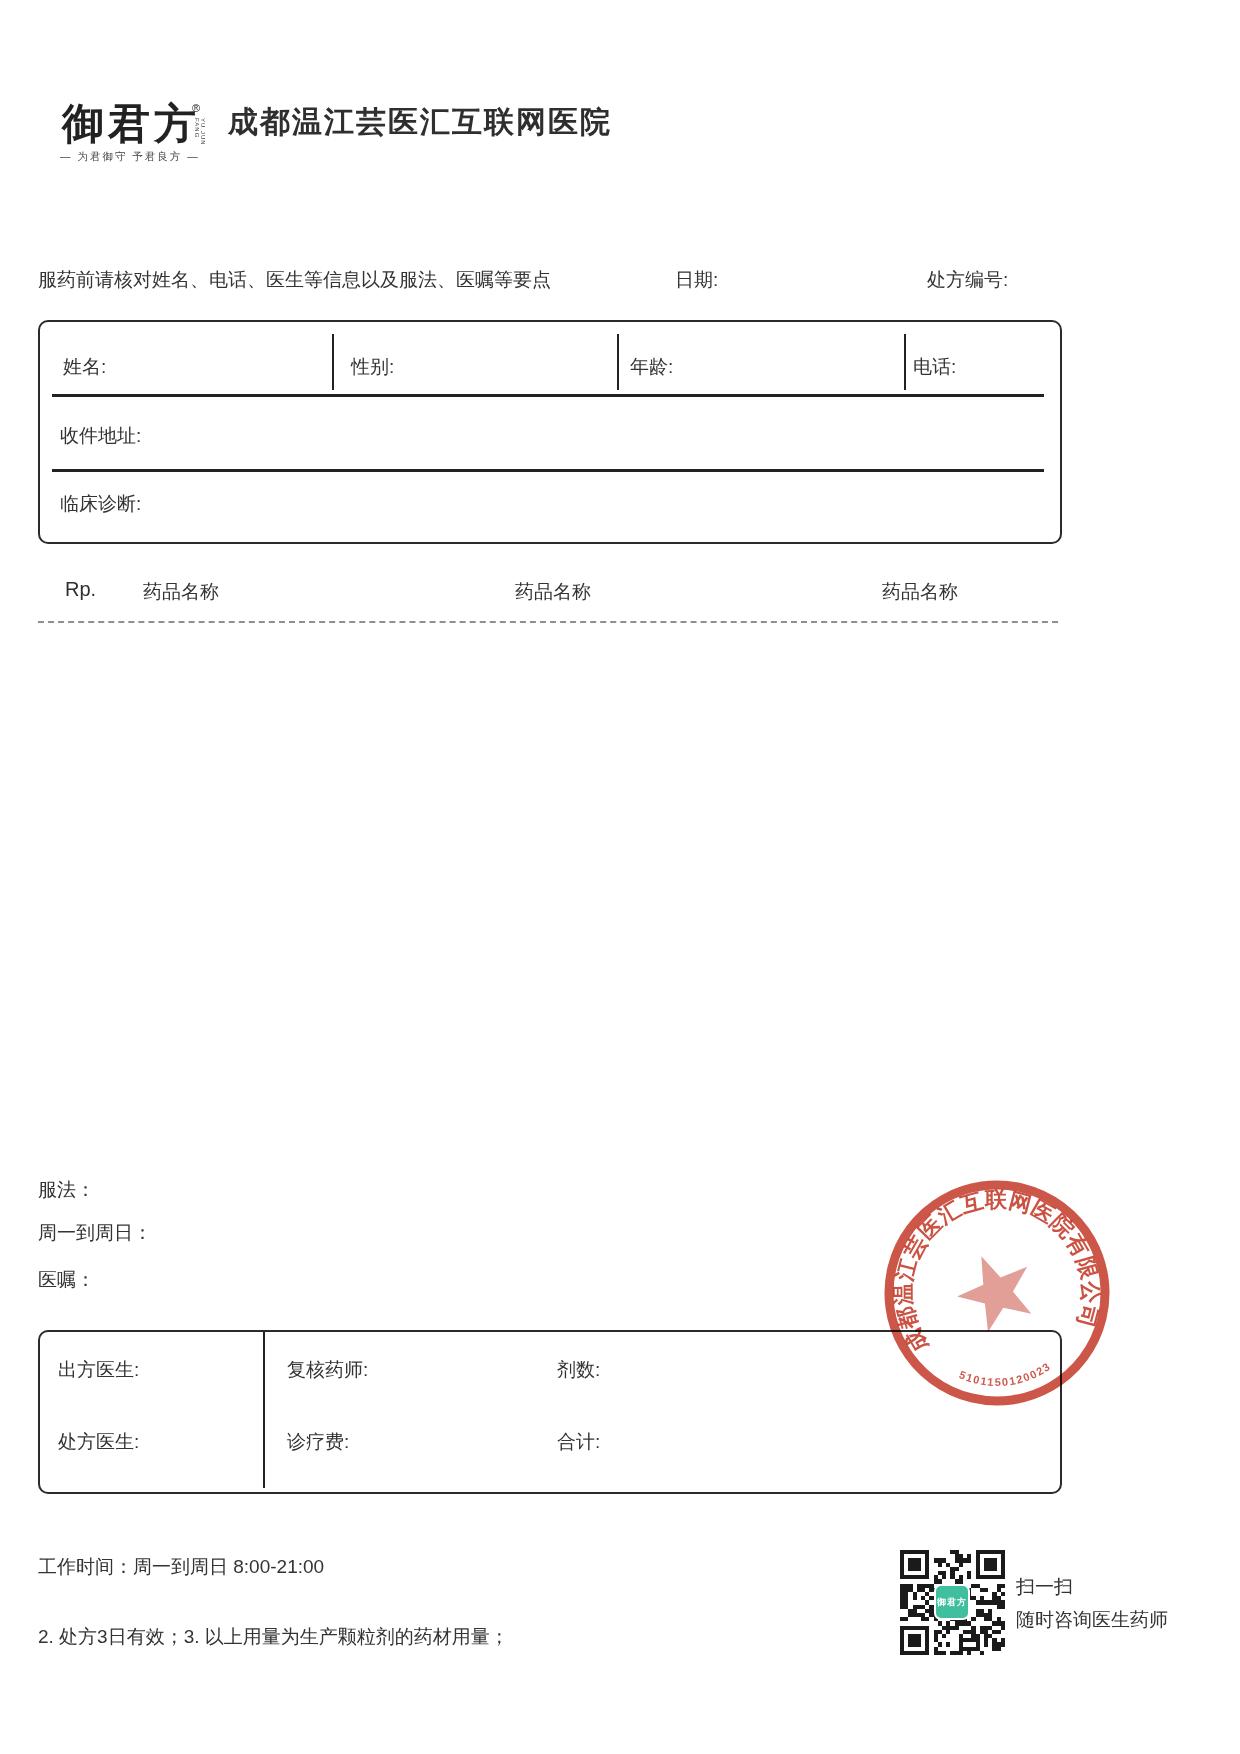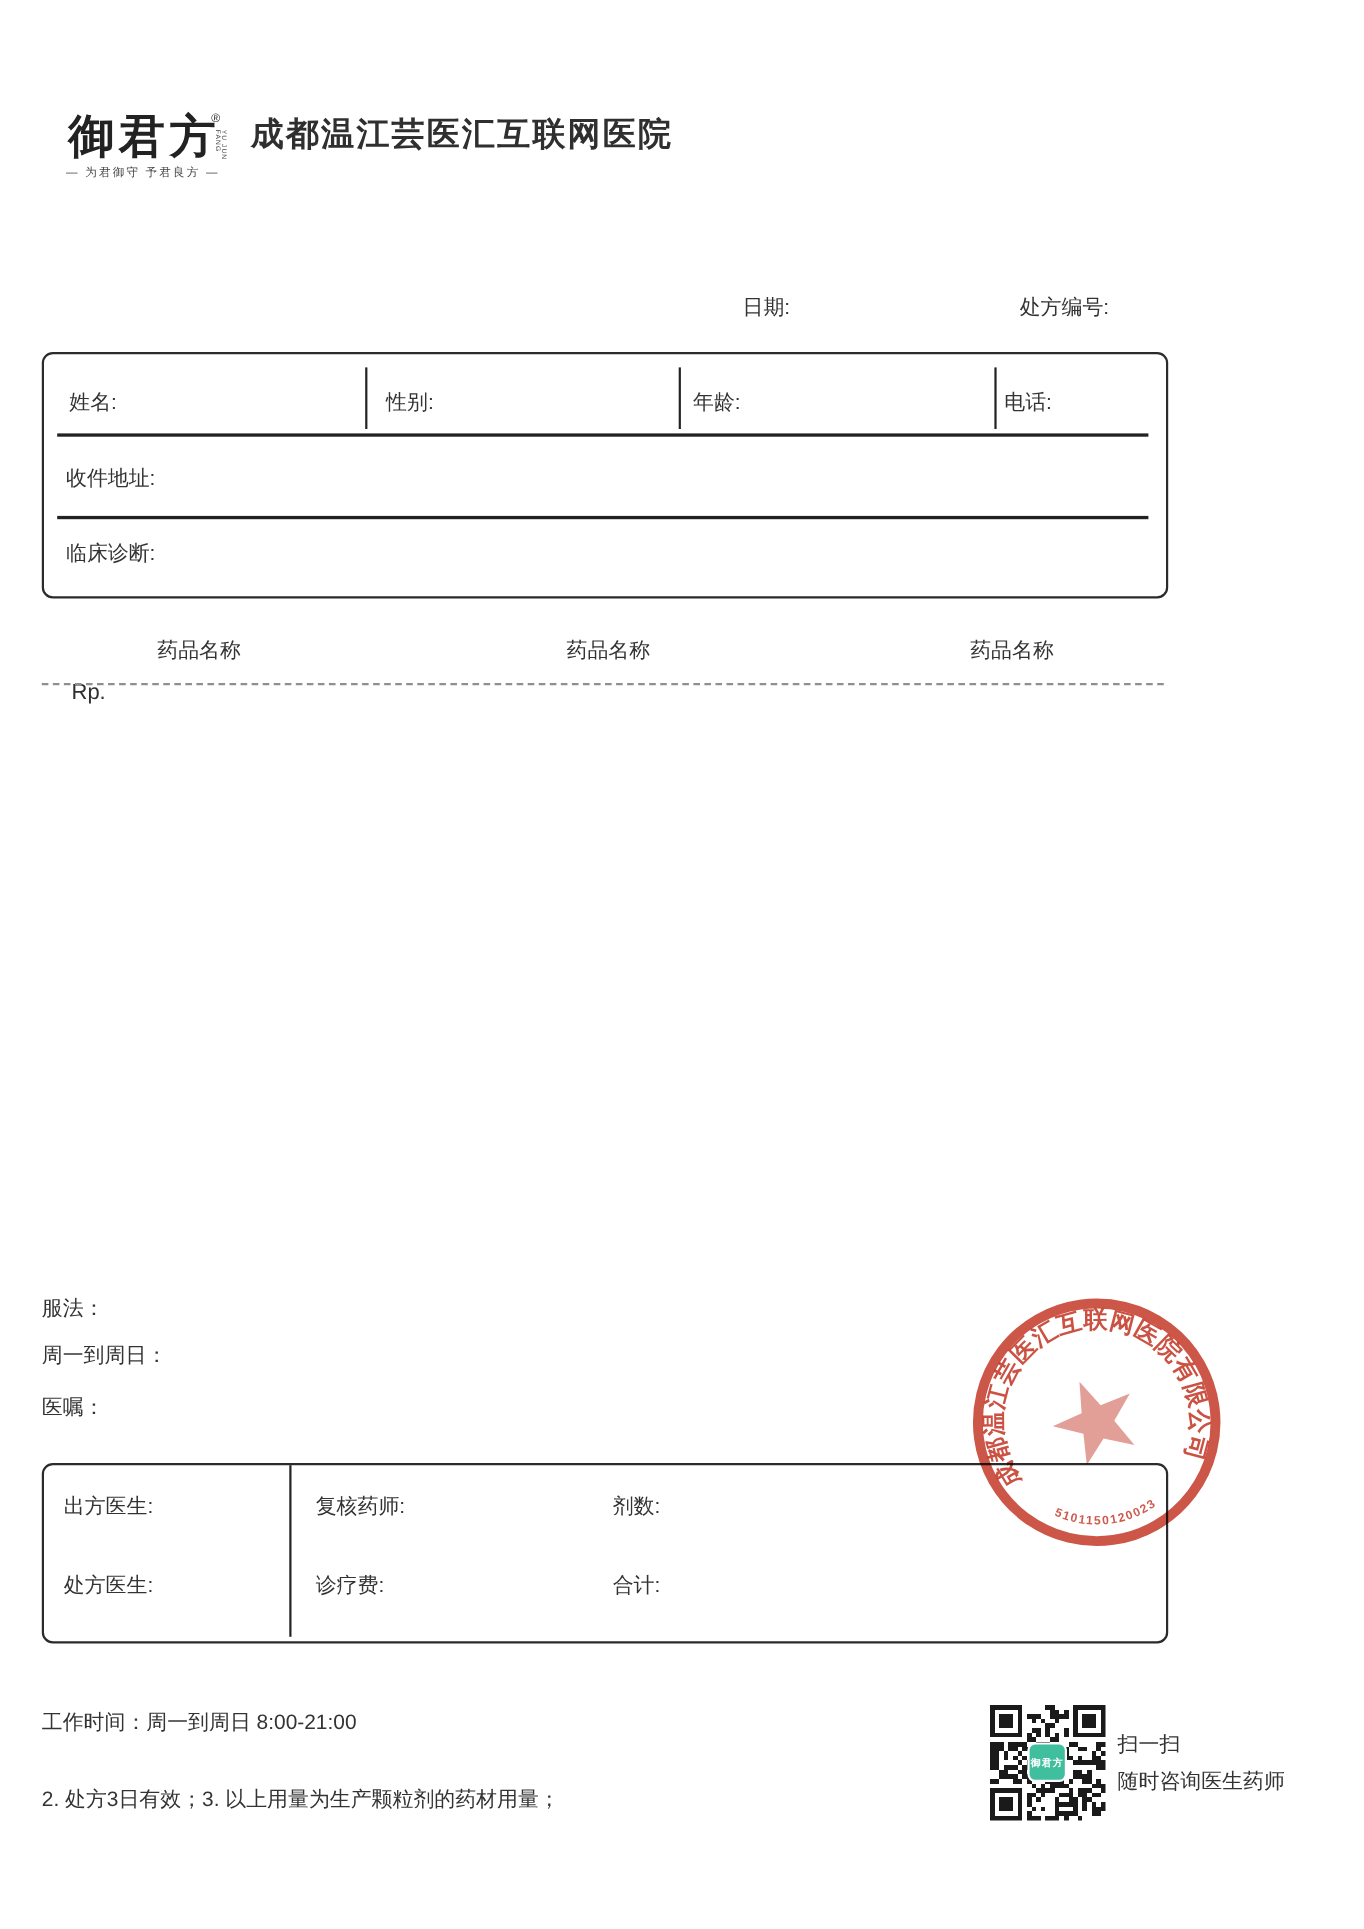--- a/index.html
+++ b/index.html
@@ -19,21 +19,21 @@
   .logo-mark{font-size:11px;color:#222;}
   .logo-side{font-size:6px;color:#444;writing-mode:vertical-rl;letter-spacing:1px;}
   .logo-tagline{font-size:10.5px;color:#444;letter-spacing:2px;white-space:nowrap;}
   .hospital-title{font-size:30px;font-weight:700;color:#2f2f2f;letter-spacing:2px;white-space:nowrap;}
   
   .frame{border:2px solid #2b2b2b;border-radius:10px;background:transparent;}
   .hline{height:2.5px;background:#222;}
   .vline{width:2px;background:#222;}
   .dashline{border-top:2px dashed #8f8f8f;height:0;}
   
-  .rp-label{font-size:20px;color:#2f2f2f;margin-top:40px;}
+  .rp-label{font-size:20px;color:#2f2f2f;}
   
   #stamp-svg{mix-blend-mode:multiply;opacity:.95;}
   
   #qr-svg{shape-rendering:crispEdges;}
   .qr-logo{
     width:36px;height:36px;border-radius:7px;border:2px solid #fff;
     box-sizing:border-box;display:flex;align-items:center;justify-content:center;
     color:#fff;font-size:9px;font-weight:700;letter-spacing:1px;
   }
 </style>
@@ -41,20 +41,21 @@
 <body>
 
 <div id="page">
 
   <div class="abs logo-name" style="left:62px;top:100px;">御君方</div>
   <div class="abs logo-mark" style="left:192px;top:102px;">®</div>
   <div class="abs logo-side" style="left:194px;top:118px;height:34px;">YU JUN FANG</div>
   <div class="abs logo-tagline" style="left:60px;top:150px;">— 为君御守  予君良方 —</div>
   <div class="abs hospital-title" style="left:228px;top:102px;">成都温江芸医汇互联网医院</div>
 
+  <div class="abs lbl" style="left:38px;top:266px;">服药前请核对姓名、电话、医生等信息以及服法、医嘱等要点</div>
   <div class="abs lbl" style="left:675px;top:266px;">日期:</div>
   <div class="abs lbl" style="left:927px;top:266px;">处方编号:</div>
 
   <div class="abs frame" style="left:38px;top:320px;width:1020px;height:220px;"></div>
   <div class="abs lbl" style="left:63px;top:353px;">姓名:</div>
   <div class="abs lbl" style="left:351px;top:353px;">性别:</div>
   <div class="abs lbl" style="left:630px;top:353px;">年龄:</div>
   <div class="abs lbl" style="left:913px;top:353px;">电话:</div>
   <div class="abs vline" style="left:332px;top:334px;height:56px;"></div>
   <div class="abs vline" style="left:617px;top:334px;height:56px;"></div>

